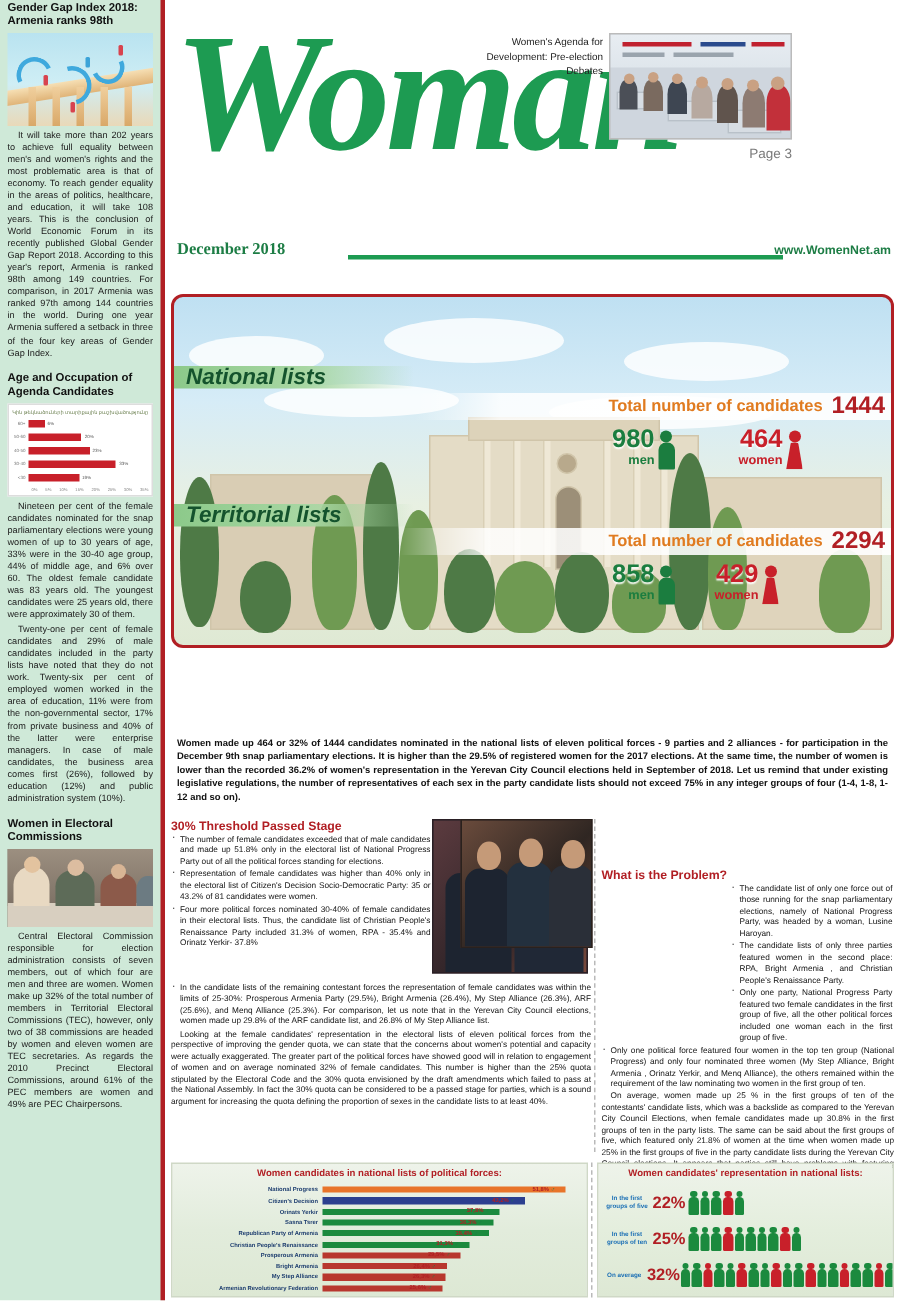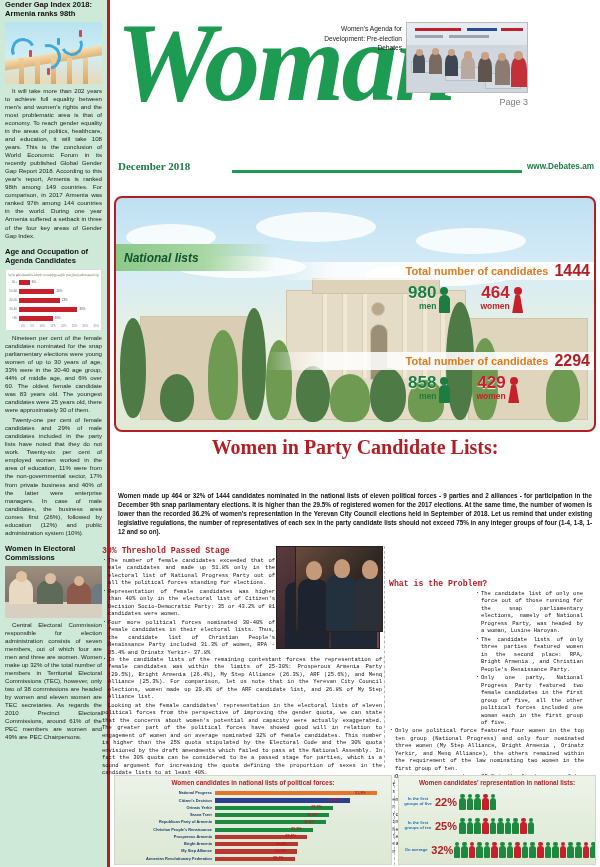--- a/index.html
+++ b/index.html
@@ -136,23 +136,23 @@
   .parl-col { position: absolute; width: 5px; background: #efe8d6; border-left: 1px solid #d9cfb5; }
   .tree { position: absolute; background: #4e7a46; border-radius: 50% 50% 46% 46%; }
   .tree2 { position: absolute; background: #6f9a52; border-radius: 50% 50% 40% 40%; }
   .hero-title {
     position: absolute; left: 0; top: 8px; width: 100%; text-align: center;
     font-family: "Liberation Sans", sans-serif; font-weight: bold;
     font-size: 20px; color: #b11f24; letter-spacing: .6px;
     text-shadow: 0 1px 0 rgba(255,255,255,.8);
   }
   .list-tag {
-    position: absolute; height: 27px; padding: 0 8px;
+    position: absolute; height: 15px; padding: 0 8px;
     background: linear-gradient(90deg, #8cc98a 0%, #a8d7a3 55%, rgba(200,226,190,0) 100%);
-    font-style: italic; font-weight: bold; font-size: 12px; color: #14532d;
+    font-style: italic; font-weight: bold; font-size: 15px; color: #14532d;
     display: flex; align-items: center;
   }
   .tag-nat { left: 0; top: 46px; width: 160px; }
   .tag-ter { left: 0; top: 138px; width: 160px; }
   .total-band {
     position: absolute; height: 18px; display: flex; align-items: center;
     justify-content: flex-end; padding-right: 8px;
     background: linear-gradient(90deg, rgba(255,255,255,0) 0%, rgba(255,255,255,.85) 18%, rgba(255,255,255,.92) 100%);
   }
   .tb-label { font-weight: bold; font-size: 11px; color: #e07b20; }
@@ -180,21 +180,21 @@
     position: absolute; left: 114px; top: 437px; width: 482px; text-align: center;
     font-family: "Liberation Serif", serif; font-weight: bold; font-size: 20px;
     line-height: 1.08; color: #b11f24;
   }
   .art-lead {
     position: absolute; left: 118px; top: 492px; width: 474px;
     font-size: 6.3px; line-height: 1.42; color: #111; font-weight: bold;
     text-align: justify;
   }
 
-  .cols { position: absolute; left: 102px; top: 546px; width: 482px; height: 225px; font-family: Liberation Mono, monospace; }
+  .cols { position: absolute; left: 114px; top: 546px; width: 482px; height: 225px; }
   .col-sep {
     position: absolute; top: 0; width: 0; height: 222px;
     border-left: 1px dashed #b9b9b9;
   }
   .sub-head {
     font-weight: bold; font-size: 8.2px; color: #b11f24; margin-bottom: 2px;
   }
   .body-p {
     font-size: 5.5px; line-height: 1.36; color: #131313; text-align: justify;
     text-indent: 6px; margin-bottom: 1px;
@@ -387,21 +387,21 @@
       <div class="hp-h" style="left:74px; top:29px; width:8px;  height:8px;"></div>
       <div class="hp-p" style="left:88px; top:35px; width:15px; height:27px; background:#8d7b72;"></div>
       <div class="hp-h" style="left:91px; top:30px; width:8px;  height:8px;"></div>
       <div class="hp-p" style="left:104px;top:34px; width:16px; height:30px; background:#c2303a;"></div>
       <div class="hp-h" style="left:107px;top:28px; width:9px;  height:9px;"></div>
     </div>
 
     <div class="page-no">Page 3</div>
     <div class="date-line">December 2018</div>
     <div class="rule"></div>
-    <div class="site">www.Debates.am</div>
+    <div class="site">www.WomenNet.am</div>
   </div>
 
   <div class="hero">
     <div class="sky-cloud" style="left:10px;  top:26px;  width:90px; height:26px;"></div>
     <div class="sky-cloud" style="left:140px; top:14px;  width:120px;height:30px;"></div>
     <div class="sky-cloud" style="left:300px; top:30px;  width:110px;height:26px;"></div>
     <div class="sky-cloud" style="left:60px;  top:58px;  width:130px;height:22px;"></div>
     <div class="sky-cloud" style="left:250px; top:66px;  width:150px;height:22px;"></div>
 
     <div class="parl" style="left:170px; top:92px; width:180px; height:130px;"></div>
@@ -425,38 +425,39 @@
     <div class="tree2" style="left:356px; top:140px; width:26px; height:82px;"></div>
     <div class="tree" style="left:180px; top:168px; width:34px; height:56px;"></div>
     <div class="tree2" style="left:214px; top:176px; width:40px; height:48px;"></div>
     <div class="tree" style="left:254px; top:170px; width:36px; height:54px;"></div>
     <div class="tree2" style="left:292px; top:182px; width:36px; height:42px;"></div>
     <div class="tree" style="left:44px;  top:176px; width:34px; height:48px;"></div>
     <div class="tree2" style="left:430px; top:168px; width:34px; height:56px;"></div>
 
 
     <div class="list-tag tag-nat">National lists</div>
+    <div class="list-tag tag-ter">Territorial lists</div>
 
     <div class="total-band" style="left:160px; top:64px; width:322px;">
       <span class="tb-label">Total number of candidates</span>
       <span class="tb-value">1444</span>
     </div>
 
     <div class="stat-group" style="left:292px; top:86px;">
       <div class="stat men">
         <div class="stat-txt">
           <div class="stat-num">980</div>
           <div class="stat-lab">men</div>
         </div>
         <div class="pic m">
             <div class="h"></div>
             <div class="b"></div>
           </div>
       </div>
-      <div class="stat women" style="margin-left:30px;">
+      <div class="stat women" style="margin-left:42px;">
         <div class="stat-txt">
           <div class="stat-num">464</div>
           <div class="stat-lab">women</div>
         </div>
         <div class="pic w">
             <div class="h"></div>
             <div class="b"></div>
           </div>
       </div>
     </div>
@@ -484,21 +485,20 @@
         </div>
         <div class="pic w">
             <div class="h"></div>
             <div class="b"></div>
           </div>
       </div>
     </div>
   </div>
 
   <div class="art-title">
-    <div>Women in Party Candidate Lists:</div>
   </div>
 
   <div class="art-lead">Women made up 464 or 32% of 1444 candidates nominated in the national lists of eleven political forces - 9 parties and 2 alliances - for participation in the December 9th snap parliamentary elections. It is higher than the 29.5% of registered women for the 2017 elections. At the same time, the number of women is lower than the recorded 36.2% of women's representation in the Yerevan City Council elections held in September of 2018. Let us remind that under existing legislative regulations, the number of representatives of each sex in the party candidate lists should not exceed 75% in any integer groups of four (1-4, 1-8, 1-12 and so on).</div>
 
   <div class="cols">
     <div class="col-sep" style="left:282px;"></div>
 
     <div class="col-a-wrap">
       <div class="inline-photo" style="right:2px; top:0;">
         <div class="ip-bg"></div>

